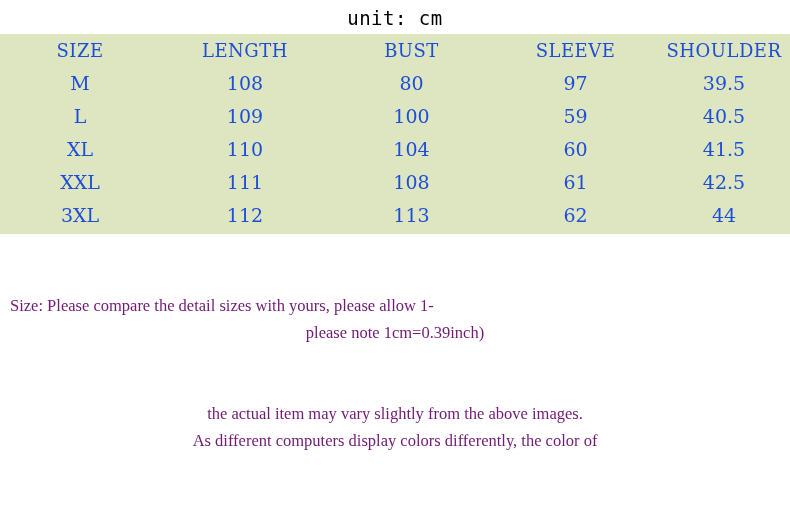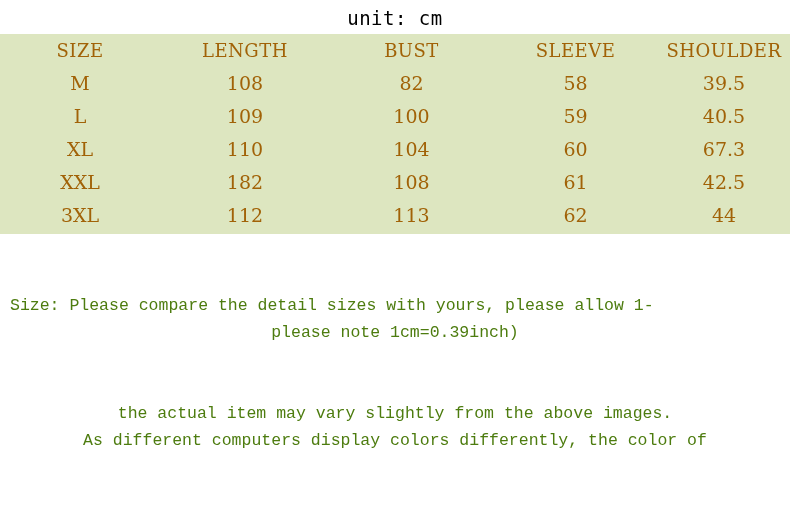--- a/index.html
+++ b/index.html
@@ -45,21 +45,21 @@
   }
   table.size-table {
     width: 790px;
     border-collapse: collapse;
     table-layout: fixed;
   }
   table.size-table th,
   table.size-table td {
     text-align: center;
     font-size: 19px;
-    color: #a16207;
+    color: #1d4ed8;
     height: 33px;
     line-height: 33px;
     padding: 0;
     font-weight: normal;
     white-space: nowrap;
   }
   table.size-table thead th {
     font-family: "DejaVu Serif", serif;
     font-size: 18px;
     letter-spacing: 0.5px;
@@ -72,24 +72,24 @@
   col.c-length   { width: 170px; }
   col.c-bust     { width: 163px; }
   col.c-sleeve   { width: 165px; }
   col.c-shoulder { width: 132px; }
 
   
   .notes {
     position: absolute;
     left: 10px;
     width: 770px;
-    font-family: Liberation Mono, monospace;
+    font-family: Liberation Serif, serif;
     font-size: 16.5px;
     line-height: 27px;
-    color: #4d7c0f;
+    color: #701a75;
   }
   #note-size   { top: 292px; }
   #note-colors { top: 400px; }
 
   .note-line      { display: block; white-space: pre; }
   .note-line.left   { text-align: left; }
   .note-line.center { text-align: center; }
 </style>
 </head>
 <body>
@@ -113,41 +113,41 @@
           <th>LENGTH</th>
           <th>BUST</th>
           <th>SLEEVE</th>
           <th>SHOULDER</th>
         </tr>
       </thead>
       <tbody>
         <tr>
           <td>M</td>
           <td>108</td>
-          <td>82</td>
-          <td>58</td>
+          <td>80</td>
+          <td>97</td>
           <td>39.5</td>
         </tr>
         <tr>
           <td>L</td>
           <td>109</td>
           <td>100</td>
           <td>59</td>
           <td>40.5</td>
         </tr>
         <tr>
           <td>XL</td>
           <td>110</td>
           <td>104</td>
           <td>60</td>
-          <td>67.3</td>
+          <td>41.5</td>
         </tr>
         <tr>
           <td>XXL</td>
-          <td>182</td>
+          <td>111</td>
           <td>108</td>
           <td>61</td>
           <td>42.5</td>
         </tr>
         <tr>
           <td>3XL</td>
           <td>112</td>
           <td>113</td>
           <td>62</td>
           <td>44</td>

